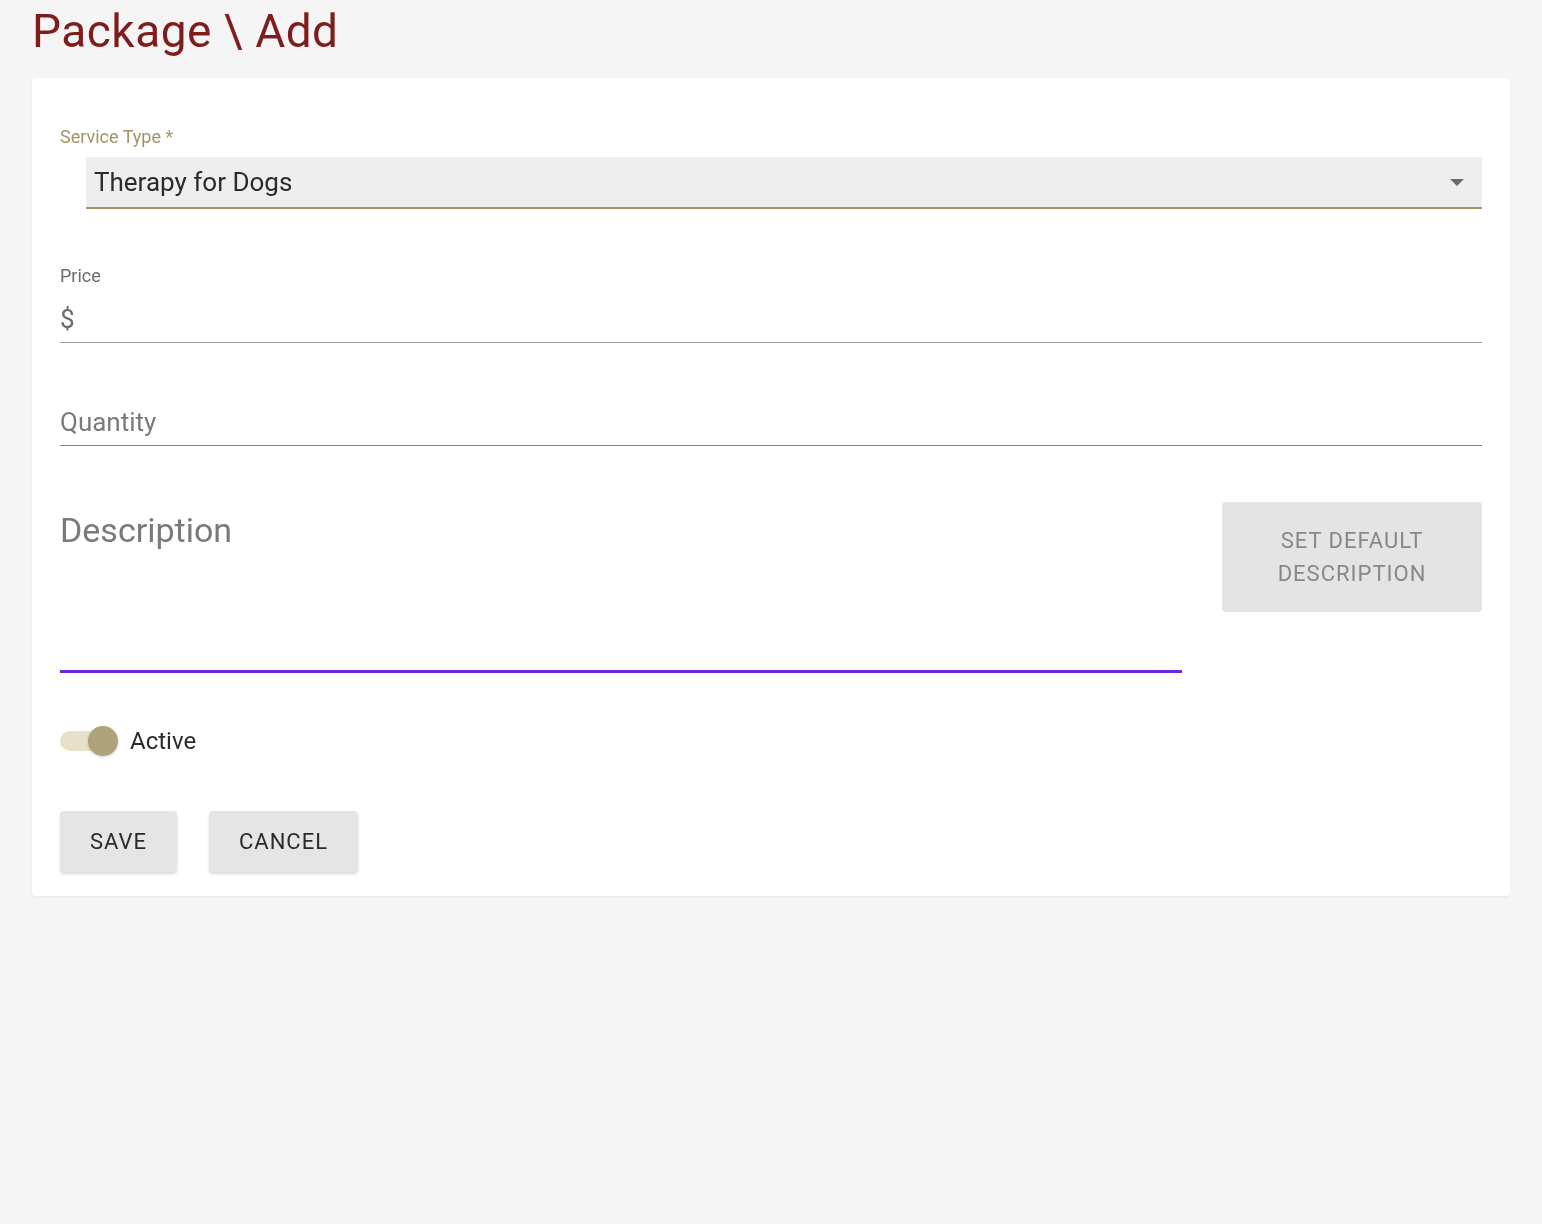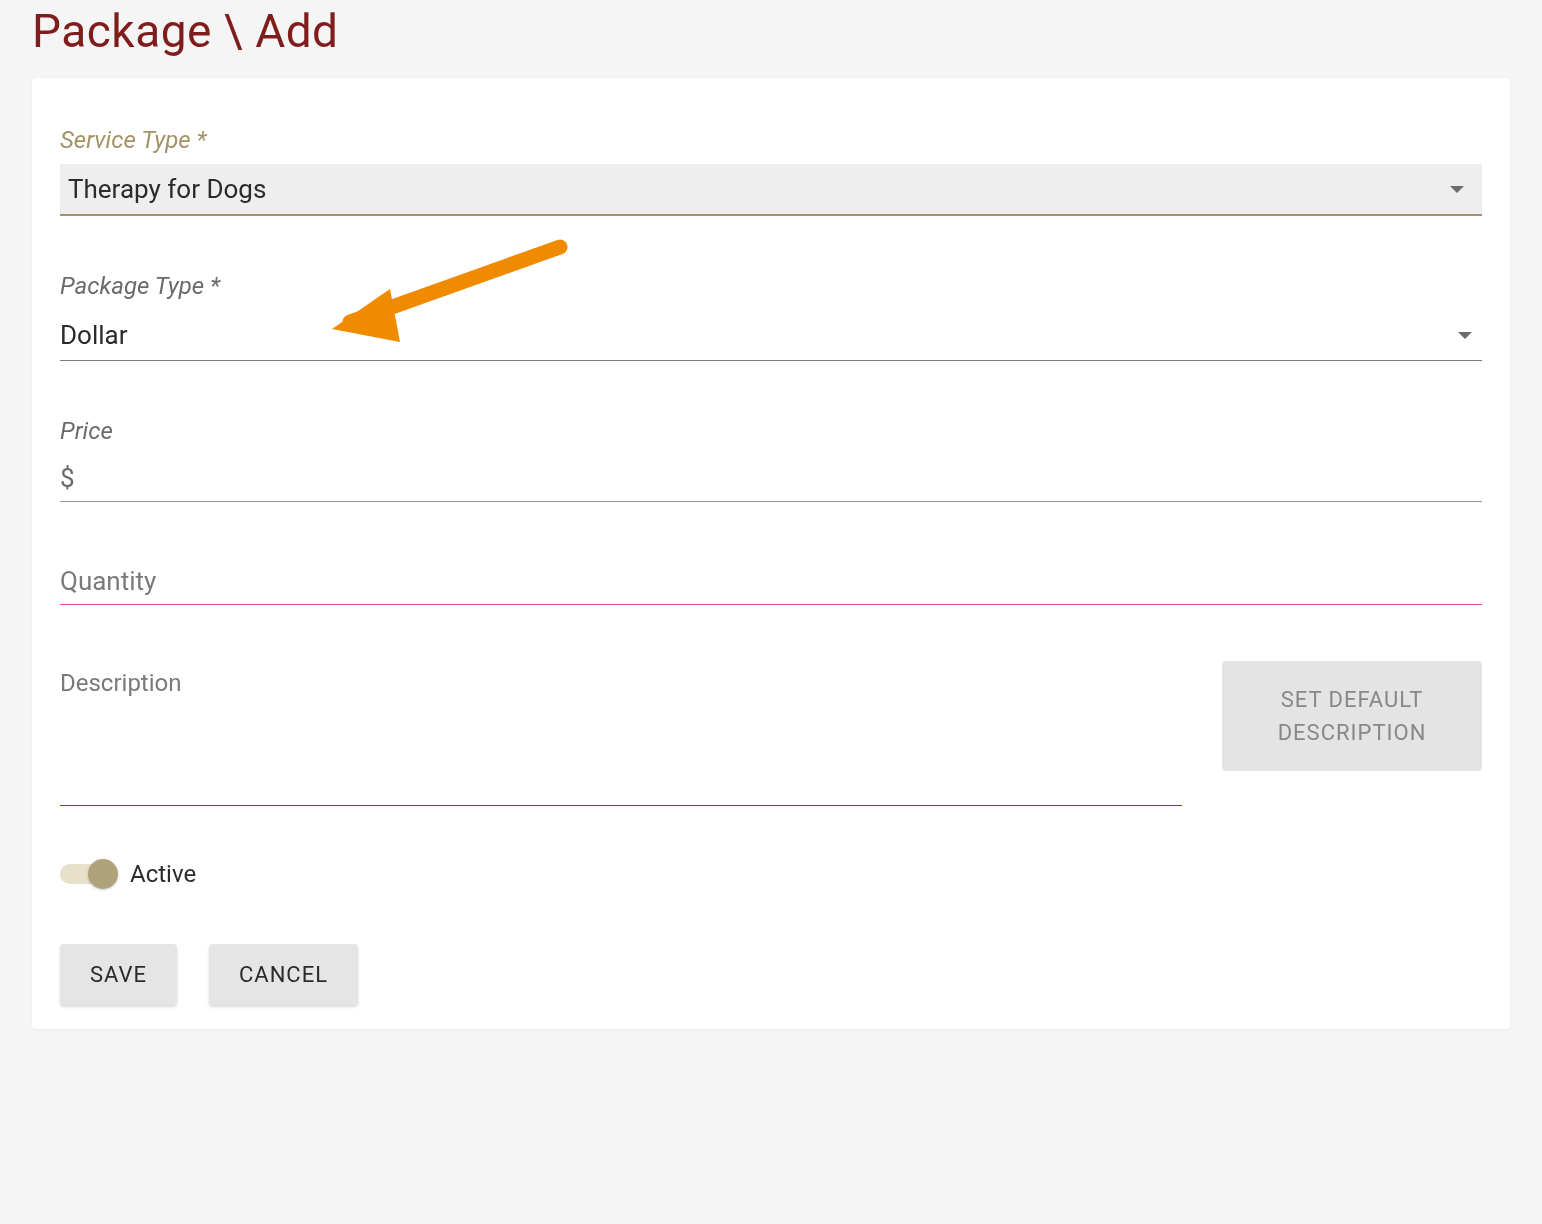--- a/index.html
+++ b/index.html
@@ -26,38 +26,38 @@
       margin: 0 32px;
       padding: 48px 28px 24px 28px;
       border-radius: 4px;
       box-shadow: 0 1px 3px rgba(0,0,0,0.05);
     }
     .field {
       margin-bottom: 56px;
       position: relative;
     }
     .field-label {
-      font-size: 24px;
+      font-size: 18px;
       color: #6b6b6b;
       margin-bottom: 10px;
       display: block;
-      font-style: italic;
     }
     .field-label.khaki {
       color: #a39366;
     }
     .select-value {
       font-size: 26px;
       color: #2b2b2b;
       padding: 10px 0;
       border-bottom: 1px solid #7a7a7a;
       cursor: pointer;
       display: flex;
       justify-content: space-between;
       align-items: center;
+      margin-left: 26px;
     }
     .select-value.filled-bg {
       background: #eeeeee;
       padding: 10px 8px;
       border-bottom: 2px solid #a39366;
     }
     .dropdown-icon {
       width: 0;
       height: 0;
       border-left: 7px solid transparent;
@@ -105,22 +105,22 @@
       align-items: flex-start;
       gap: 40px;
       margin-bottom: 50px;
     }
     .description-left {
       flex: 1;
     }
     .description-textarea {
       width: 100%;
       border: none;
-      border-bottom: 1px solid #6d28d9;
-      font-size: 24px;
+      border-bottom: 3px solid #6d28d9;
+      font-size: 34px;
       padding: 8px 0 80px 0;
       outline: none;
       resize: none;
       background: transparent;
       font-family: inherit;
       min-height: 130px;
     }
     .description-textarea::placeholder {
       color: #7a7a7a;
     }
@@ -197,32 +197,20 @@
 <div class="card">
 
   <div class="field">
     <label class="field-label khaki">Service Type *</label>
     <div class="select-value filled-bg">
       <span>Therapy for Dogs</span>
       <span class="dropdown-icon"></span>
     </div>
   </div>
 
-  <div class="field" style="position:relative;">
-    <label class="field-label">Package Type *</label>
-    <div class="select-value">
-      <span>Dollar</span>
-      <span class="dropdown-icon"></span>
-    </div>
-
-    <svg class="annotation-arrow" style="left:220px; top:-35px;" width="290" height="120" viewBox="0 0 290 120">
-      <line x1="280" y1="10" x2="70" y2="85" stroke="#f08b00" stroke-width="15" stroke-linecap="round"></line>
-      <polygon points="52,92 110,52 120,105" fill="#f08b00"></polygon>
-    </svg>
-  </div>
 
   <div class="field">
     <label class="field-label">Price</label>
     <div class="price-row">
       <span class="price-prefix">$</span>
       <input type="text" class="price-input" value="" style="">
     </div>
   </div>
 
   <div class="field quantity-wrapper">

